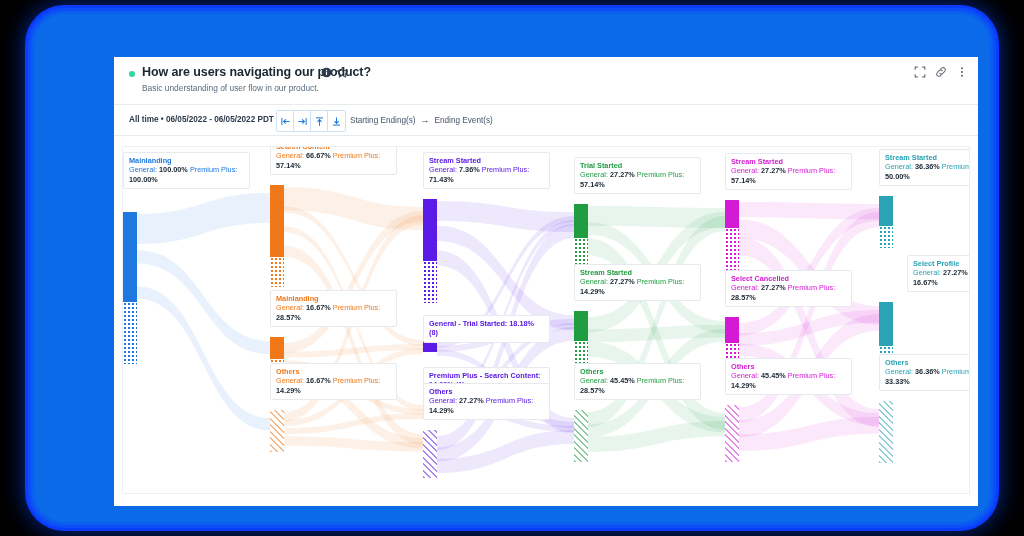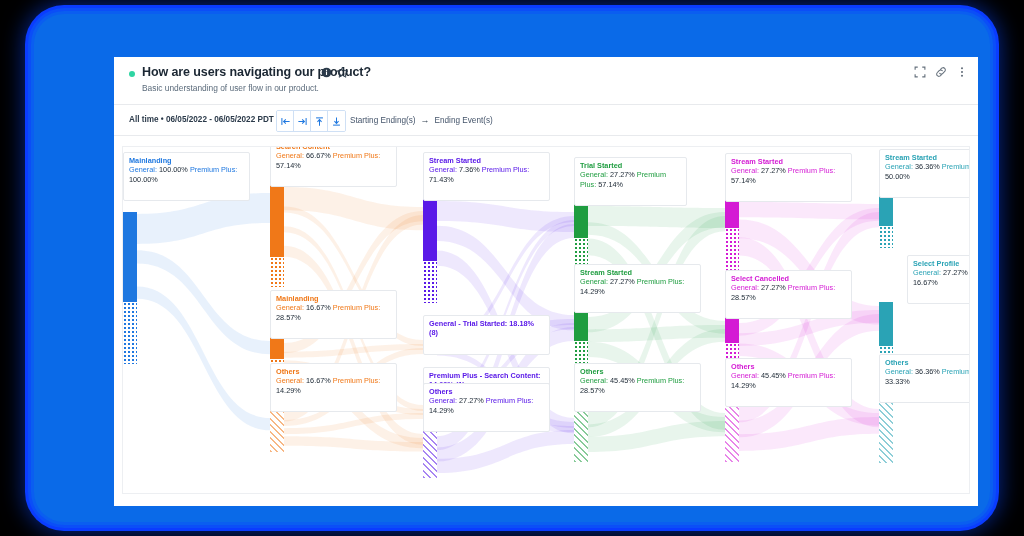--- a/index.html
+++ b/index.html
@@ -46,25 +46,25 @@
 
   
   #chartwrap{ position:relative; height:370px; background:#fff; padding:10px 8px 0 8px; }
   #plot{ position:relative; width:848px; height:348px;
          border:1px solid #edeff2; background:#fff; overflow:hidden; }
   svg#links{ position:absolute; left:0; top:0; width:848px; height:348px; }
 
   .node{ position:absolute; width:14px; }
 
   .label{ position:absolute; background:#fff; border:1px solid #e6e9ed;
-    border-radius:2px; padding:3px 5px 16px 5px; line-height:1.28;
+    border-radius:2px; padding:3px 5px 4px 5px; line-height:1.28;
     font-size:7.3px; white-space:normal; z-index:6; }
   .label .nm{ font-weight:bold; display:block; }
   .label .ln{ display:block; color:#24323f; }
-  .label .v{ color:#1b2733; font-weight:normal; }
+  .label .v{ color:#1b2733; font-weight:bold; }
 </style>
 </head>
 <body>
 
 <div id="frame">
   <div id="card">
 
     <div id="header">
       <div id="dot"></div>
       <div id="title">How are users navigating our product?</div>
@@ -337,21 +337,21 @@
             <div class="label" style="left: 300px; top: 168px; width: 127px; color: rgb(90, 26, 232);">
               <span class="nm" style="color: rgb(90, 26, 232); font-weight: bold;">General - Trial Started: 18.18% (8)</span>
             </div>
             <div class="label" style="left: 300px; top: 220px; width: 127px; color: rgb(90, 26, 232);">
               <span class="nm" style="color: rgb(90, 26, 232); font-weight: bold;">Premium Plus - Search Content: 14.29% (1)</span>
             </div>
             <div class="label" style="left: 300px; top: 236px; width: 127px; color: rgb(90, 26, 232);">
               <span class="nm">Others</span>
               <span class="ln"><span class="gk" style="color: rgb(90, 26, 232);">General:</span> <span class="v gv">27.27%</span> <span class="pk" style="color: rgb(90, 26, 232);">Premium Plus:</span> <span class="v pv">14.29%</span></span>
             </div>
-            <div class="label" style="left: 451px; top: 10px; width: 113px; color: rgb(31, 157, 64);">
+            <div class="label" style="left: 451px; top: 10px; width: 127px; color: rgb(31, 157, 64);">
               <span class="nm">Trial Started</span>
               <span class="ln"><span class="gk" style="color: rgb(31, 157, 64);">General:</span> <span class="v gv">27.27%</span> <span class="pk" style="color: rgb(31, 157, 64);">Premium Plus:</span> <span class="v pv">57.14%</span></span>
             </div>
             <div class="label" style="left: 451px; top: 117px; width: 127px; color: rgb(31, 157, 64);">
               <span class="nm">Stream Started</span>
               <span class="ln"><span class="gk" style="color: rgb(31, 157, 64);">General:</span> <span class="v gv">27.27%</span> <span class="pk" style="color: rgb(31, 157, 64);">Premium Plus:</span> <span class="v pv">14.29%</span></span>
             </div>
             <div class="label" style="left: 451px; top: 216px; width: 127px; color: rgb(31, 157, 64);">
               <span class="nm">Others</span>
               <span class="ln"><span class="gk" style="color: rgb(31, 157, 64);">General:</span> <span class="v gv">45.45%</span> <span class="pk" style="color: rgb(31, 157, 64);">Premium Plus:</span> <span class="v pv">28.57%</span></span>

